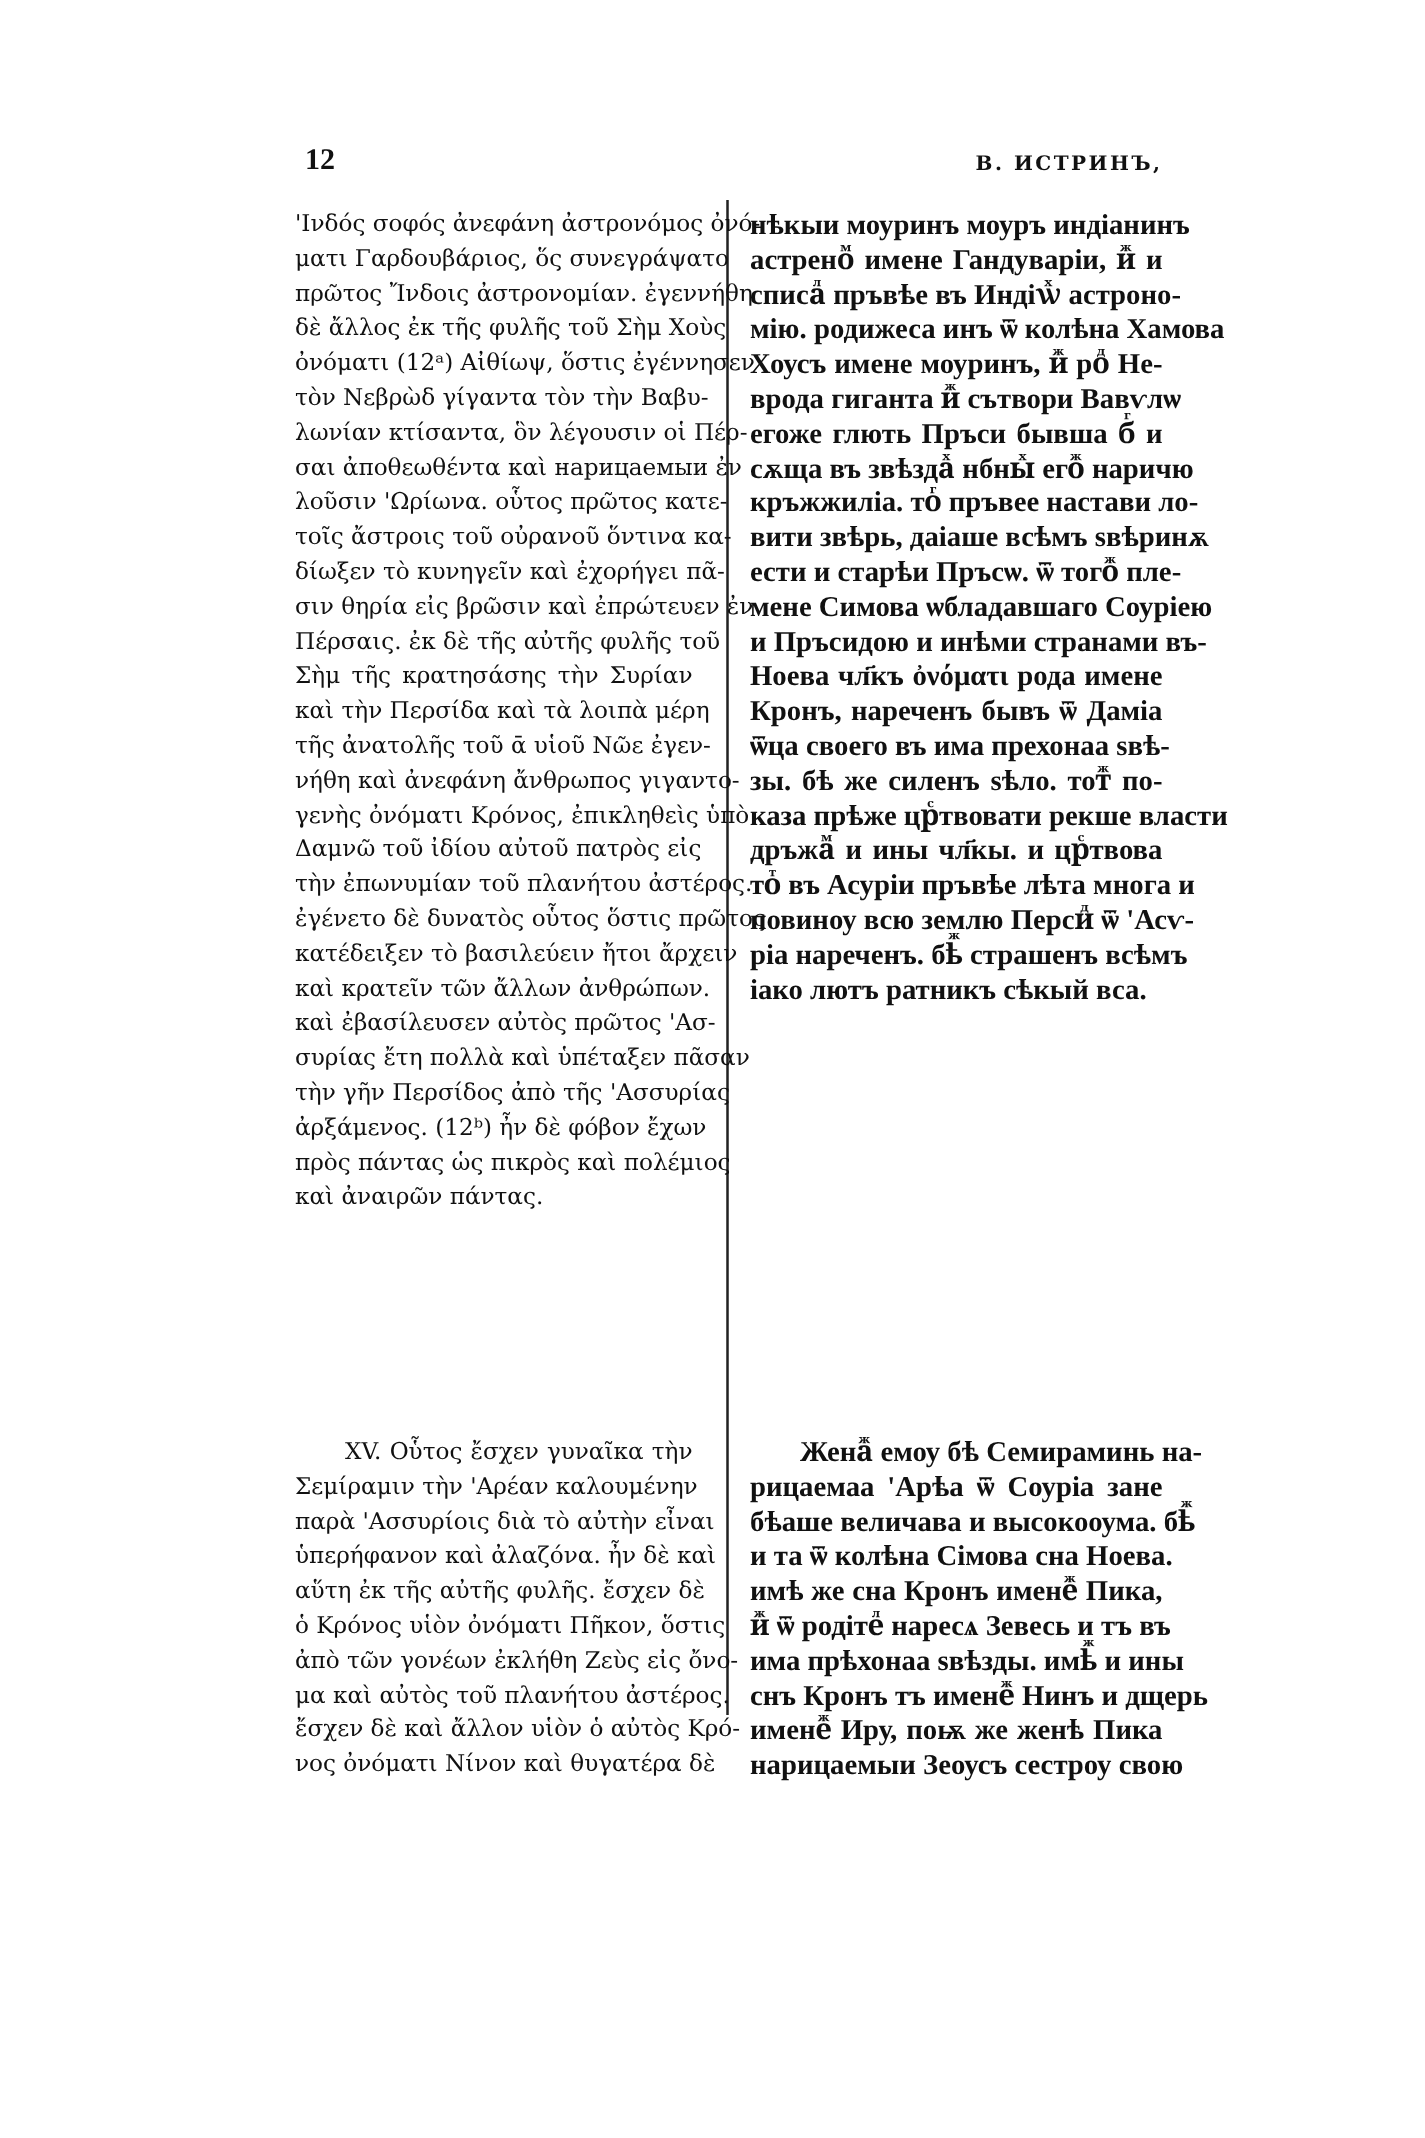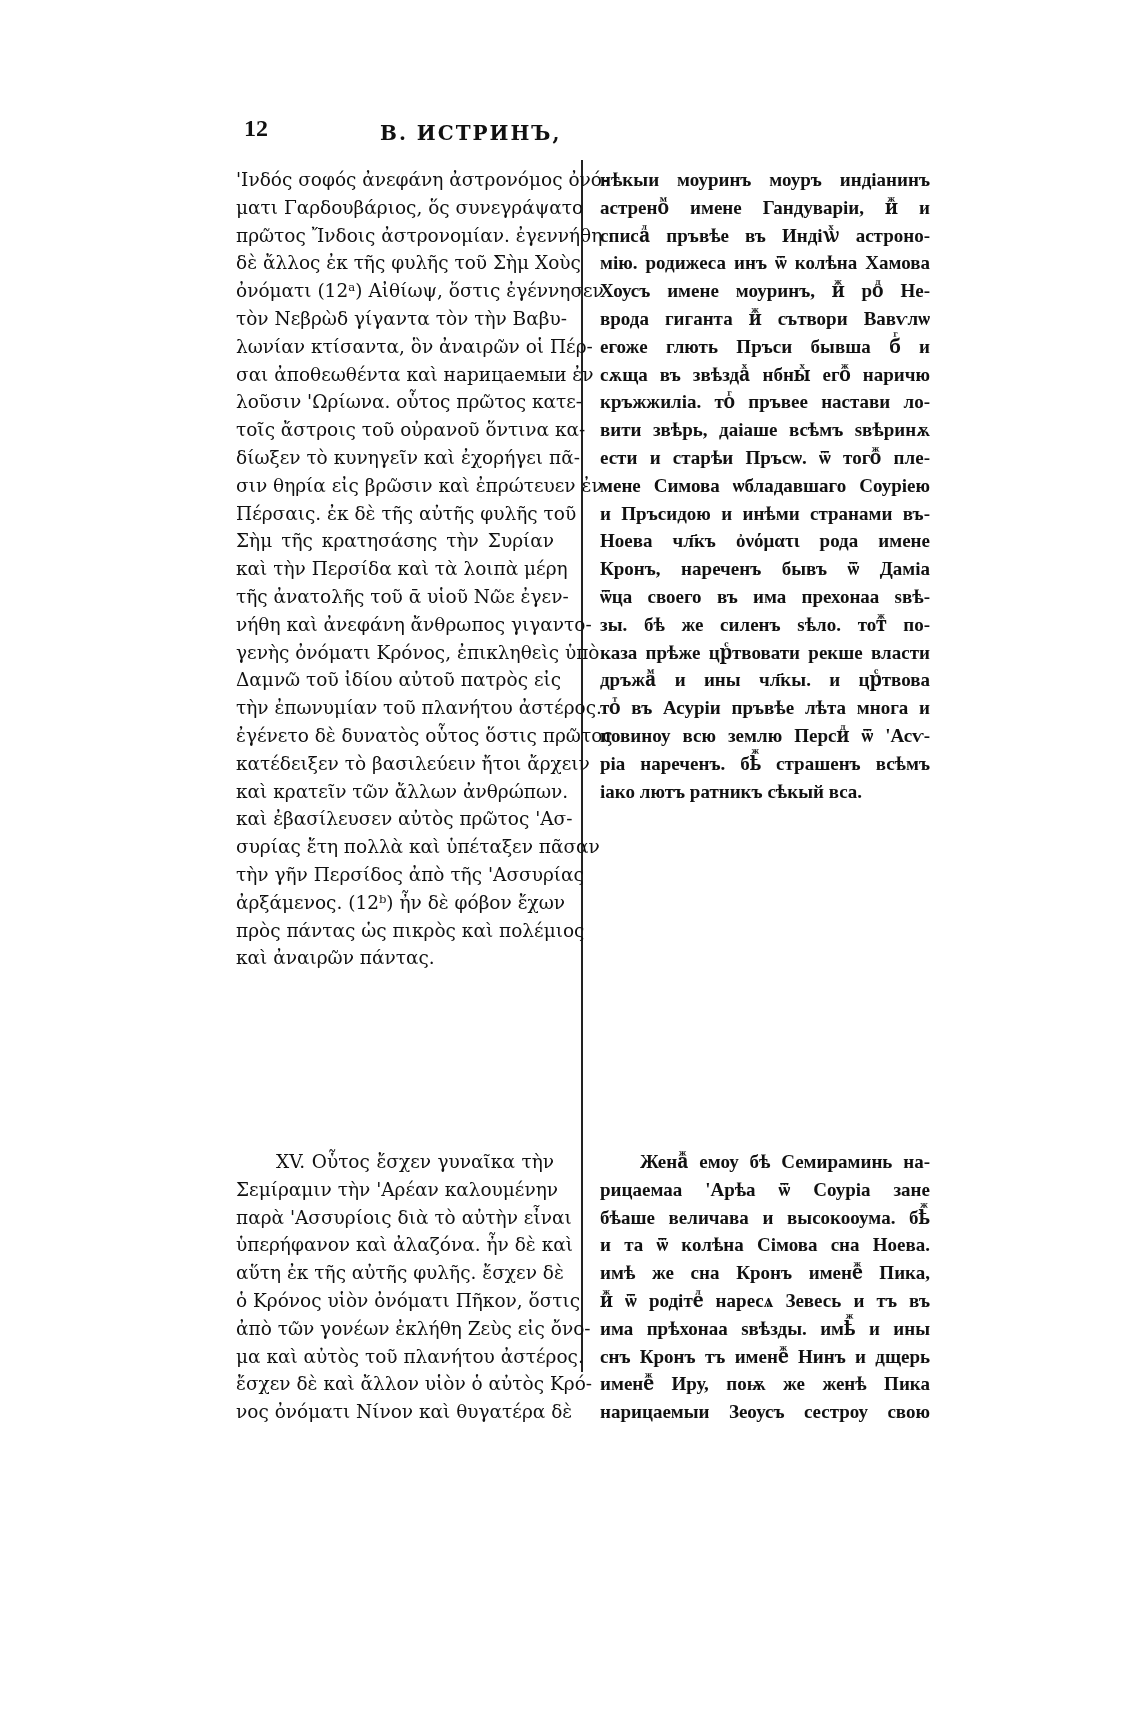--- a/index.html
+++ b/index.html
@@ -1,24 +1,24 @@
 <!DOCTYPE html>
 <html><head>
 <meta charset="utf-8">
 <style>
   html, body { margin: 0; padding: 0; background: #ffffff; }
   body { width: 1140px; height: 1710px; position: relative; overflow: hidden; color: #111; }
   .page { position: absolute; left: 0; top: 0; width: 1004px; height: 1710px; }
   .running-head { position: absolute; top: 115px; left: 230px; width: 700px; height: 30px; }
   .page-number { position: absolute; left: 14px; top: 0; font-family: "Liberation Serif", serif; font-size: 24px; font-weight: bold; }
-  .running-title { position: absolute; left: 0; width: 700px; top: 6px; text-align: left; font-family: "DejaVu Serif", serif; font-size: 20px; font-weight: bold; letter-spacing: 2px; padding-left: 150px; box-sizing: border-box; }
+  .running-title { position: absolute; left: 0; width: 700px; top: 6px; text-align: right; font-family: "DejaVu Serif", serif; font-size: 16px; font-weight: bold; letter-spacing: 2px; padding-left: 150px; box-sizing: border-box; }
   .divider { position: absolute; left: 581px; top: 160px; width: 2px; height: 1212px; background: #222; }
   .col { position: absolute; font-family: "DejaVu Serif", serif; font-size: 18.5px; line-height: 27.8px; }
   .col-greek { left: 236px; width: 318px; }
-  .col-slav { left: 600px; width: 330px; font-family: "Liberation Serif", serif; font-weight: bold; font-size: 19px; }
+  .col-slav { left: 600px; width: 330px; font-family: "Liberation Serif", serif; font-weight: bold; font-size: 23px; }
   .line { display: block; white-space: nowrap; text-align-last: justify; text-align: justify; }
   .line.last { text-align-last: left; }
   .block-1 { top: 166px; }
   .block-2 { top: 1148px; }
   .col-slav.block-1 { top: 166px; }
   .col-slav.block-2 { top: 1148px; }
   .indent { padding-left: 40px; }
 </style>
 </head>
 <body>
@@ -32,21 +32,21 @@
 
   <div class="divider"></div>
 
   <div class="col col-greek block-1">
     <span class="line">'Ινδός σοφός ἀνεφάνη ἀστρονόμος ὀνό-</span>
     <span class="line">ματι Γαρδουβάριος, ὅς συνεγράψατο</span>
     <span class="line">πρῶτος Ἴνδοις ἀστρονομίαν. ἐγεννήθη</span>
     <span class="line">δὲ ἄλλος ἐκ τῆς φυλῆς τοῦ Σὴμ Χοὺς</span>
     <span class="line">ὀνόματι (12ᵃ) Αἰθίωψ, ὅστις ἐγέννησεν</span>
     <span class="line">τὸν Νεβρὼδ γίγαντα τὸν τὴν Βαβυ-</span>
-    <span class="line">λωνίαν κτίσαντα, ὃν ἀναιρῶν οἱ Πέρ-</span>
+    <span class="line">λωνίαν κτίσαντα, ὃν λέγουσιν οἱ Πέρ-</span>
     <span class="line">σαι ἀποθεωθέντα καὶ нарицаемыи ἐν</span>
     <span class="line">λοῦσιν 'Ωρίωνα. οὗτος πρῶτος κατε-</span>
     <span class="line">τοῖς ἄστροις τοῦ οὐρανοῦ ὅντινα κα-</span>
     <span class="line">δίωξεν τὸ κυνηγεῖν καὶ ἐχορήγει πᾶ-</span>
     <span class="line">σιν θηρία εἰς βρῶσιν καὶ ἐπρώτευεν ἐν</span>
     <span class="line">Πέρσαις. ἐκ δὲ τῆς αὐτῆς φυλῆς τοῦ</span>
     <span class="line">Σὴμ τῆς κρατησάσης τὴν Συρίαν</span>
     <span class="line">καὶ τὴν Περσίδα καὶ τὰ λοιπὰ μέρη</span>
     <span class="line">τῆς ἀνατολῆς τοῦ ᾱ υἱοῦ Νῶε ἐγεν-</span>
     <span class="line">νήθη καὶ ἀνεφάνη ἄνθρωπος γιγαντο-</span>

